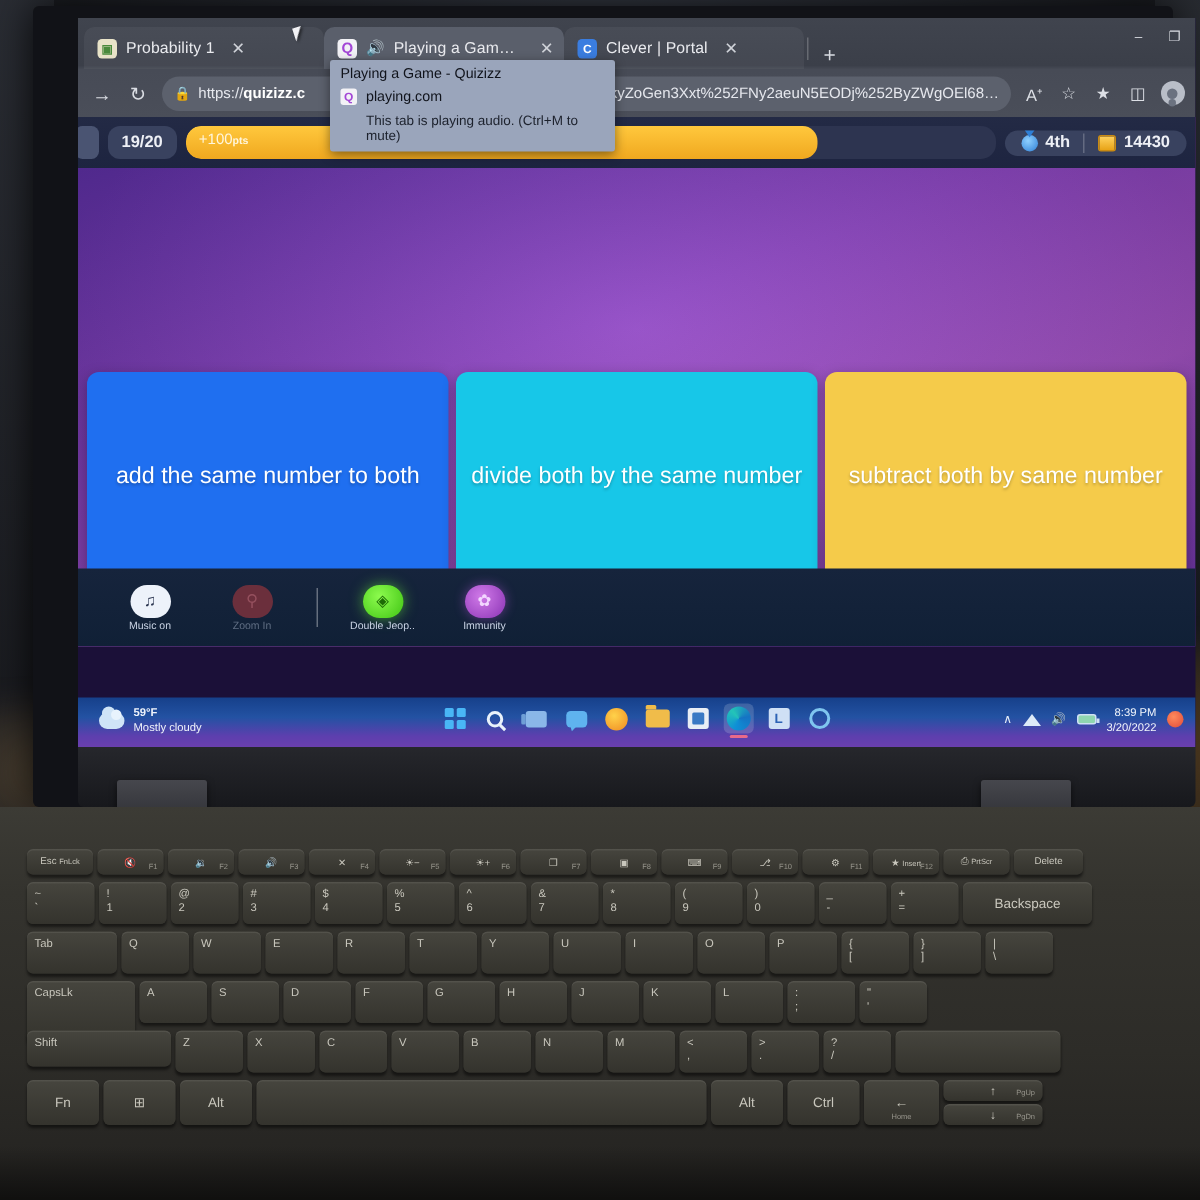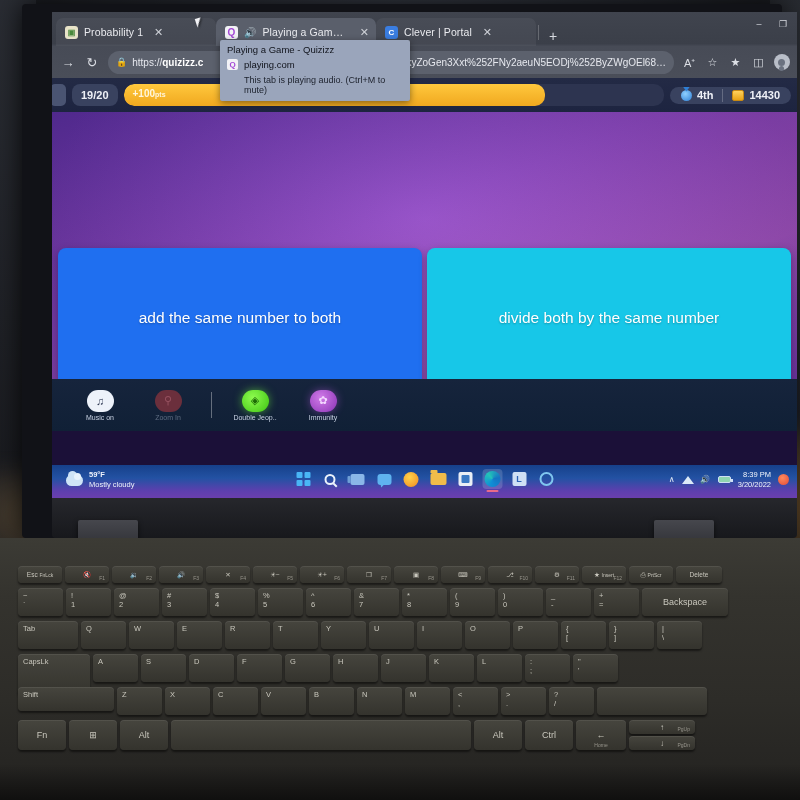--- a/index.html
+++ b/index.html
@@ -331,41 +331,42 @@
       <div class="cursor"></div>
 
       <div class="game">
 
         <div class="hud">
           <div class="hud-left">
             <div class="menu-pill"></div>
             <div class="pill">19/20</div>
             <div class="progbar">
               <div class="progfill">
-                <span><b style="font-weight:bold">+100</b><i>pts</i></span>
+                <span><b style="font-weight:normal">+100</b><i>pts</i></span>
               </div>
             </div>
           </div>
           <div class="hud-right">
             <div class="cell">
               <span class="ico-rank"></span>
               <span>4th</span>
             </div>
             <div class="sep"></div>
             <div class="cell">
               <span class="ico-coin"></span>
               <span>14430</span>
             </div>
           </div>
         </div>
 
 
         <div class="answers">
           <div class="acard" style="background:#1f6ff0">add the same number to both</div>
           <div class="acard" style="background:#17c7e8">divide both by the same number</div>
+          <div class="acard" style="background:#f5cb4a">subtract both by same number</div>
         </div>
 
         <div class="powerbar">
           <div class="pw">
             <span class="orb orb-music">♫</span>
             <span class="lb">Music on</span>
           </div>
           <div class="pw dim">
             <span class="orb orb-zoom">⚲</span>
             <span class="lb">Zoom In</span>

